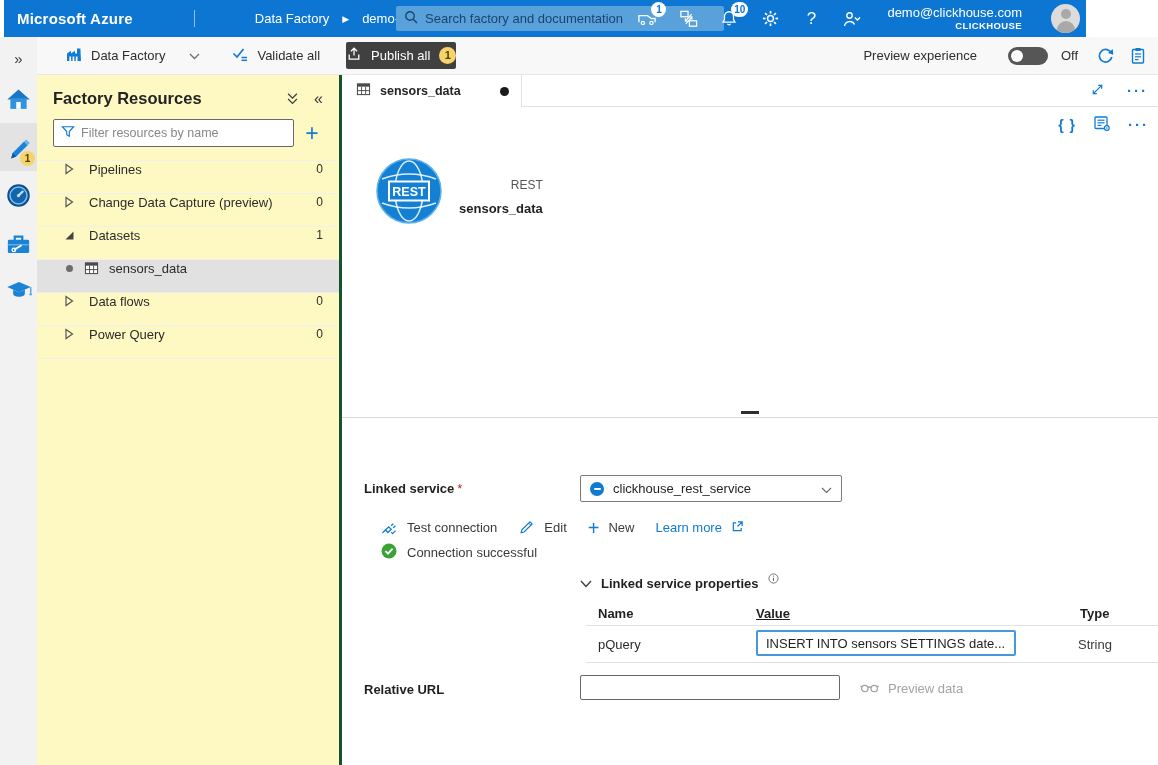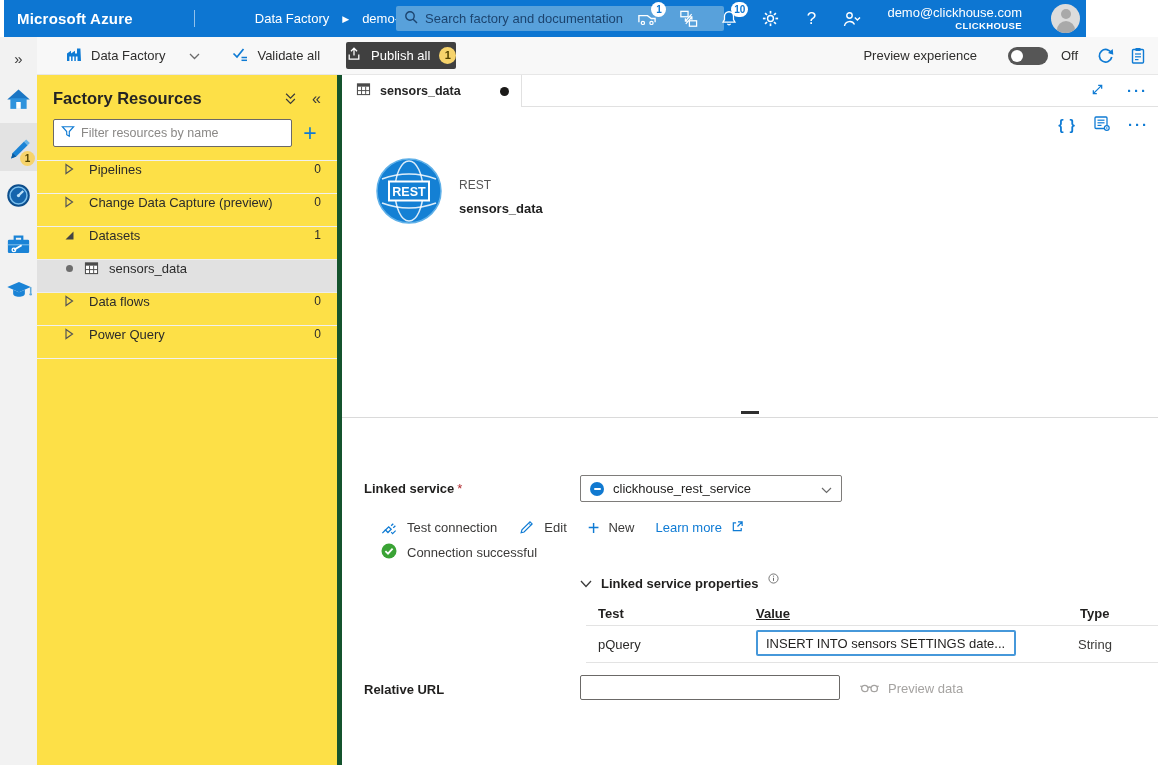--- a/index.html
+++ b/index.html
@@ -39,21 +39,21 @@
   .t-state { font-size:13px; color:#2f2e2d; margin-right:4px; }
 
   
   .rail { position:absolute; top:37px; left:0; width:37px; height:728px; background:#f2f2f2; z-index:10; }
   .rail-expand { height:34px; display:flex; align-items:center; justify-content:center; font-size:15px; color:#3b3b3b; cursor:pointer; margin-top:4px; }
   .ritem { height:48px; display:flex; align-items:center; justify-content:center; position:relative; cursor:pointer; }
   .ritem.sel { background:#e3e3e3; }
   .rbadge { position:absolute; right:2px; bottom:5px; width:15px; height:15px; border-radius:50%; background:#f6d36b; color:#524300; font-size:10px; font-weight:700; line-height:15px; text-align:center; }
 
   
-  .sidebar { position:absolute; top:75px; left:37px; width:305px; height:690px; background:#fde047; border-right:5px solid #14532d; z-index:5; }
+  .sidebar { position:absolute; top:75px; left:37px; width:305px; height:690px; background:#fef9c3; border-right:3px solid #14532d; z-index:5; }
   .sb-head { display:flex; align-items:center; padding:14px 16px 0 16px; }
   .sb-title { flex:1; font-size:16.5px; font-weight:700; color:#242424; }
   .sb-hicon { color:#3b3b3b; margin-left:15px; cursor:pointer; display:flex; align-items:center; }
   .sb-collapse { font-size:16px; }
   .sb-filter { margin:11px 14px 0 16px; display:flex; align-items:center; }
   .filter-wrap { flex:1; height:28px; border:1px solid #6b6967; border-radius:2px; display:flex; align-items:center; padding:0 7px; gap:6px; background:#fff; }
   .filter-wrap input { flex:1; border:none; outline:none; font-size:12.5px; color:#333; font-family:inherit; }
   .filter-wrap input::placeholder { color:#8a8886; opacity:1; }
   .sb-plus { width:26px; text-align:center; color:#0f7bd4; font-size:23px; font-weight:300; cursor:pointer; line-height:26px; margin-left:5px; }
   .tree { margin-top:13px; border-top:1px solid #f0f0f0; }
@@ -69,21 +69,21 @@
   .main { position:absolute; top:75px; left:342px; width:816px; height:690px; background:#fff; }
   .tabstrip { position:absolute; top:0; left:0; right:0; height:32px; }
   .strip-border { position:absolute; left:180px; right:0; bottom:0; height:1px; background:#e1e1e1; }
   .dtab { position:absolute; left:0; top:0; width:180px; height:32px; background:#fff; border-right:1px solid #e1e1e1; display:flex; align-items:center; padding:0 12px 0 14px; gap:9px; cursor:pointer; }
   .dtab-title { font-size:12.5px; font-weight:700; color:#252525; }
   .dirty-dot { margin-left:auto; width:9px; height:9px; border-radius:50%; background:#1b1a19; }
   .tabstrip-icons { position:absolute; right:10px; top:0; height:32px; display:flex; align-items:center; gap:22px; }
   .iconrow { position:absolute; top:33px; left:0; right:0; height:34px; display:flex; justify-content:flex-end; align-items:center; gap:17px; padding-right:9px; }
   .blue-ellipsis { color:#0f7bd4; font-size:15px; font-weight:700; letter-spacing:2px; cursor:pointer; line-height:10px; }
   .braces { color:#0f7bd4; font-size:14px; font-weight:700; letter-spacing:1px; cursor:pointer; }
-  .canvas { position:absolute; top:67px; left:0; right:9px; height:275px; }
+  .canvas { position:absolute; top:67px; left:0; right:9px; height:275px;text-align:right; }
   .card { position:absolute; left:34px; top:16px; display:flex; gap:17px; cursor:pointer; }
   .card-texts { padding-top:20px; }
   .card-type { font-size:12px; color:#555; }
   .card-name { font-size:13px; font-weight:700; color:#1f1f1f; margin-top:9px; }
   .splitter-dash { position:absolute; top:336px; left:50%; margin-left:-9px; width:18px; height:3px; background:#2f2f2f; z-index:3; cursor:row-resize; }
 
   
   .panel { position:absolute; top:342px; left:0; right:0; bottom:0; border-top:1px solid #dadada; background:#fff; }
   .ptabs { height:39px; border-bottom:1px solid #e8e8e8; display:flex; align-items:flex-end; padding-left:22px; gap:27px; position:relative; }
   .ptab { font-size:13.5px; color:#3f3e3d; padding-bottom:10px; cursor:pointer; }
@@ -515,21 +515,21 @@
         <span>Linked service properties</span>
         <span class="info-sup">
           <svg width="11" height="11" viewBox="0 0 12 12">
               <circle cx="6" cy="6" r="5" fill="none" stroke="#6b6b6b" stroke-width="1"></circle>
               <circle cx="6" cy="3.4" r="0.7" fill="#6b6b6b"></circle>
               <line x1="6" y1="5.2" x2="6" y2="8.6" stroke="#6b6b6b" stroke-width="1.1"></line>
             </svg>
         </span>
       </div>
 
-      <div class="th th-name">Test</div>
+      <div class="th th-name">Name</div>
       <div class="th th-value">Value</div>
       <div class="th th-type">Type</div>
       <div class="table-hr hr1"></div>
 
       <div class="td td-name">pQuery</div>
       <input class="value-input" type="text" value="INSERT INTO sensors SETTINGS date..." style="">
       <div class="td td-type">String</div>
       <div class="table-hr hr2"></div>
 
       <div class="url-label">Relative URL</div>

